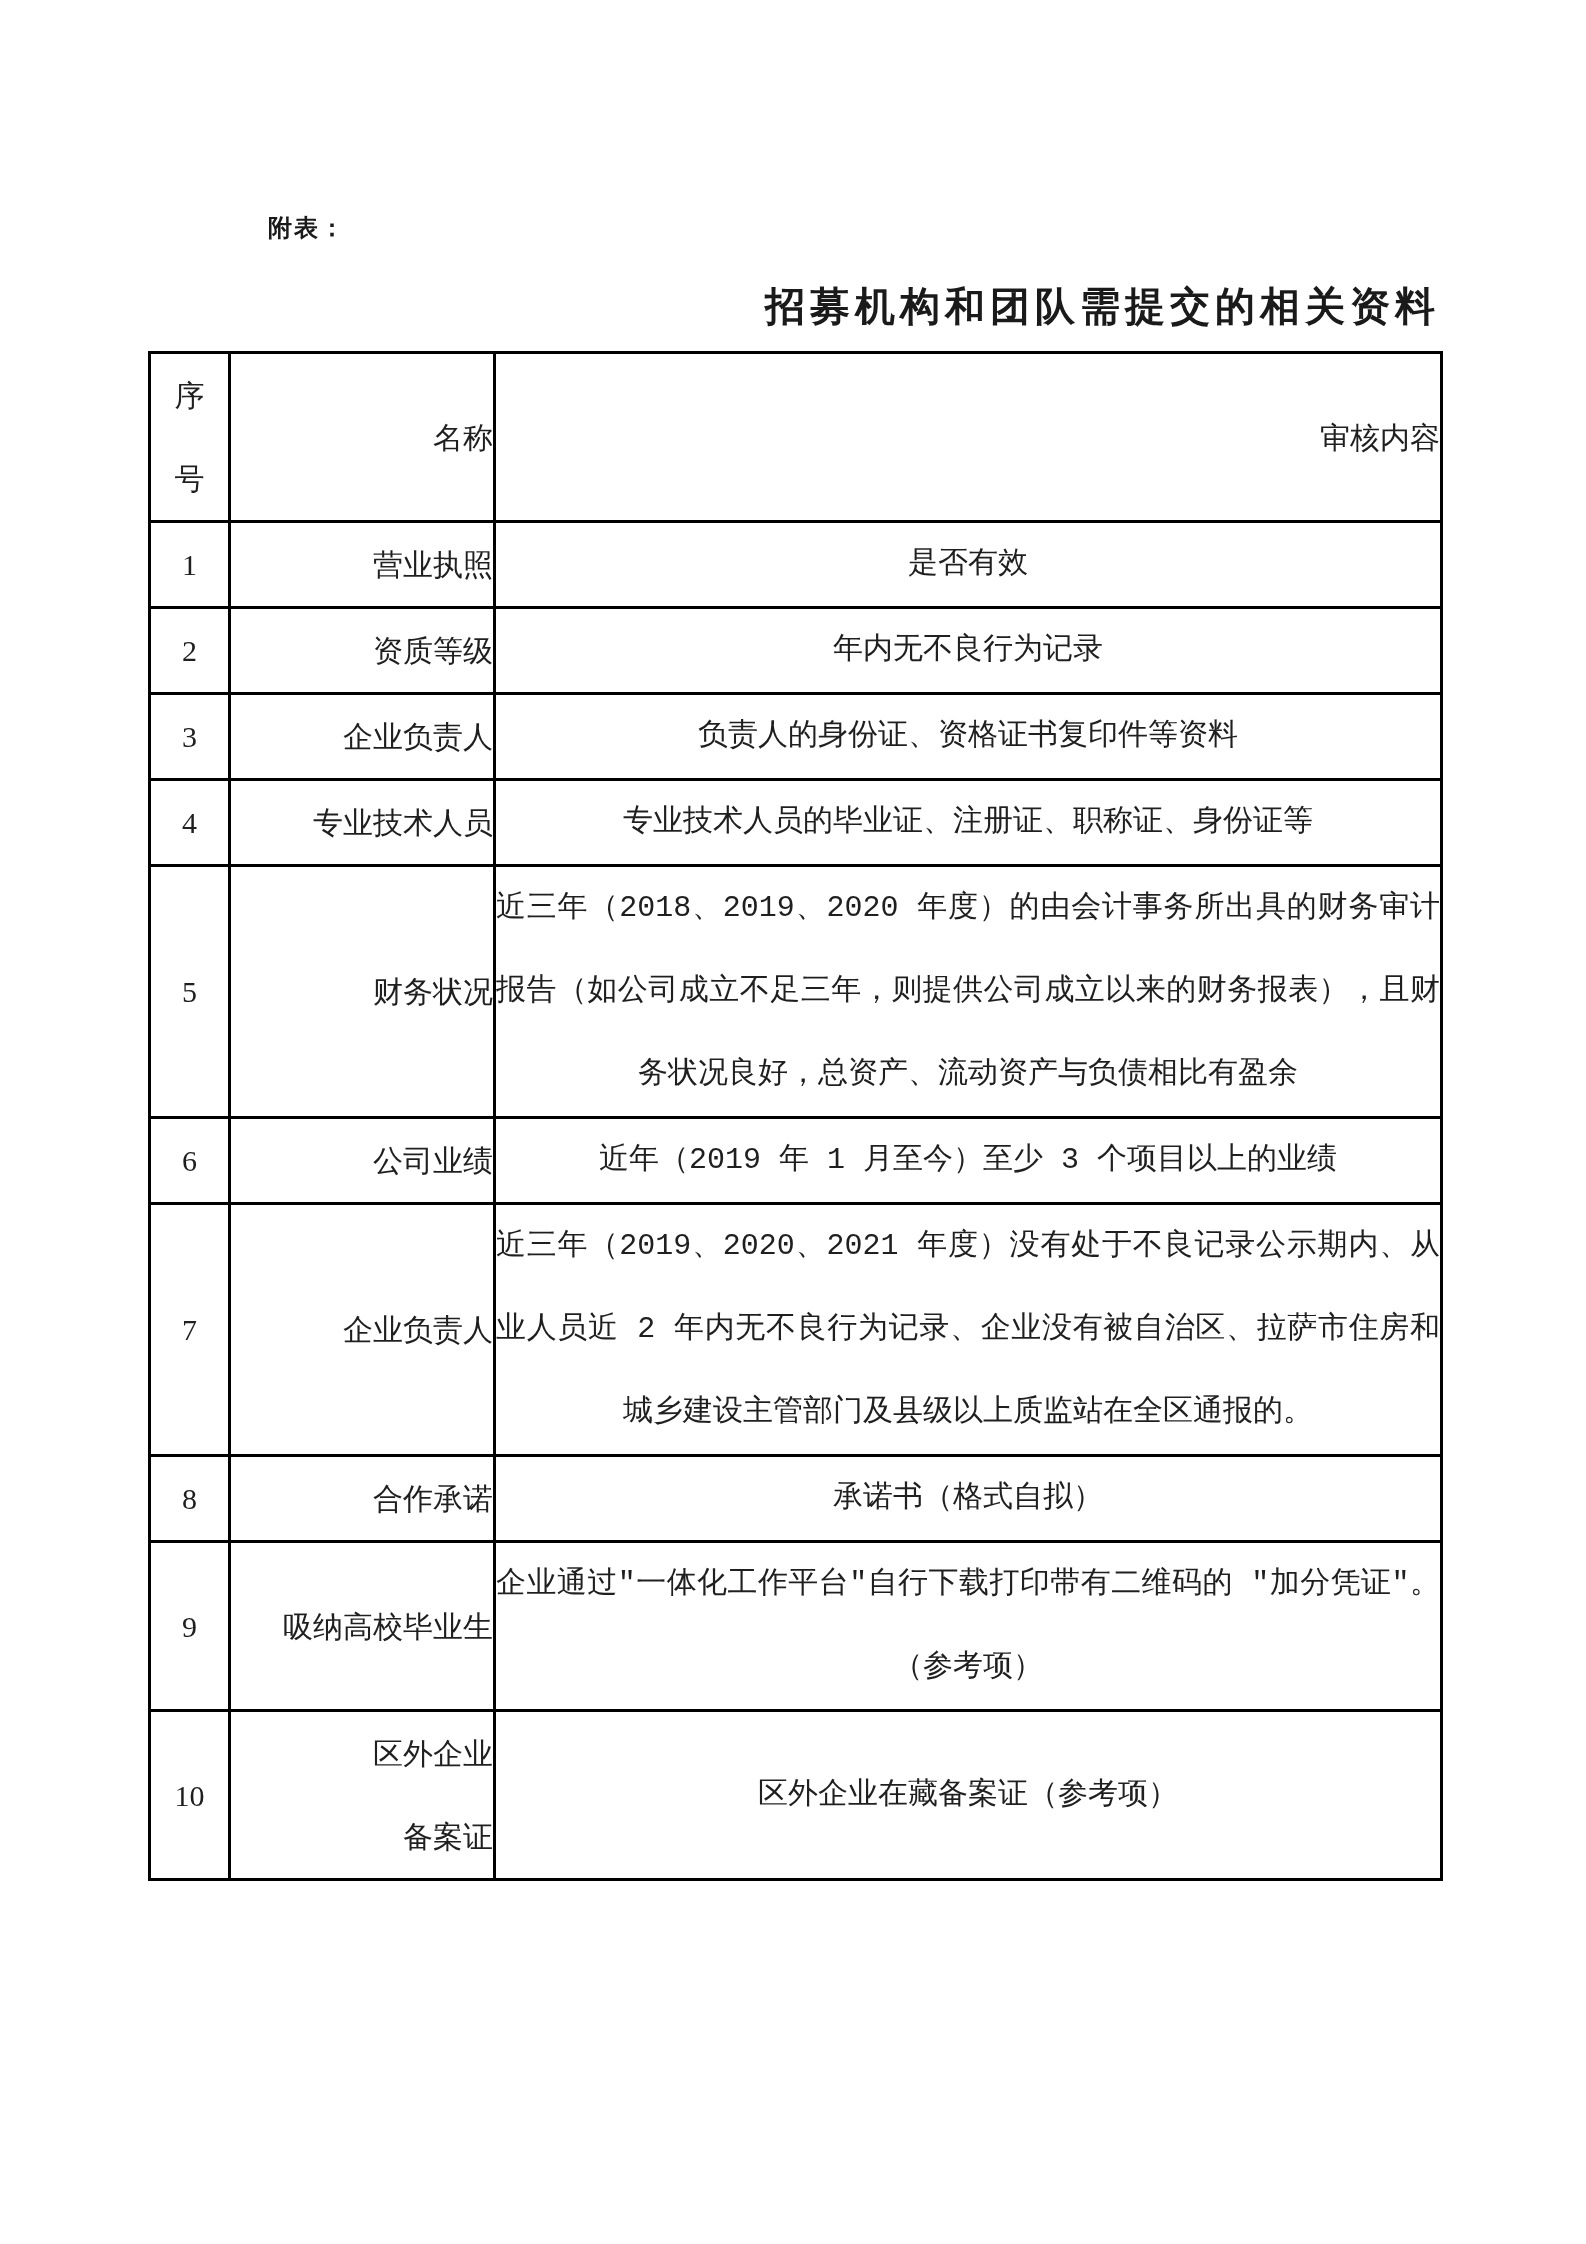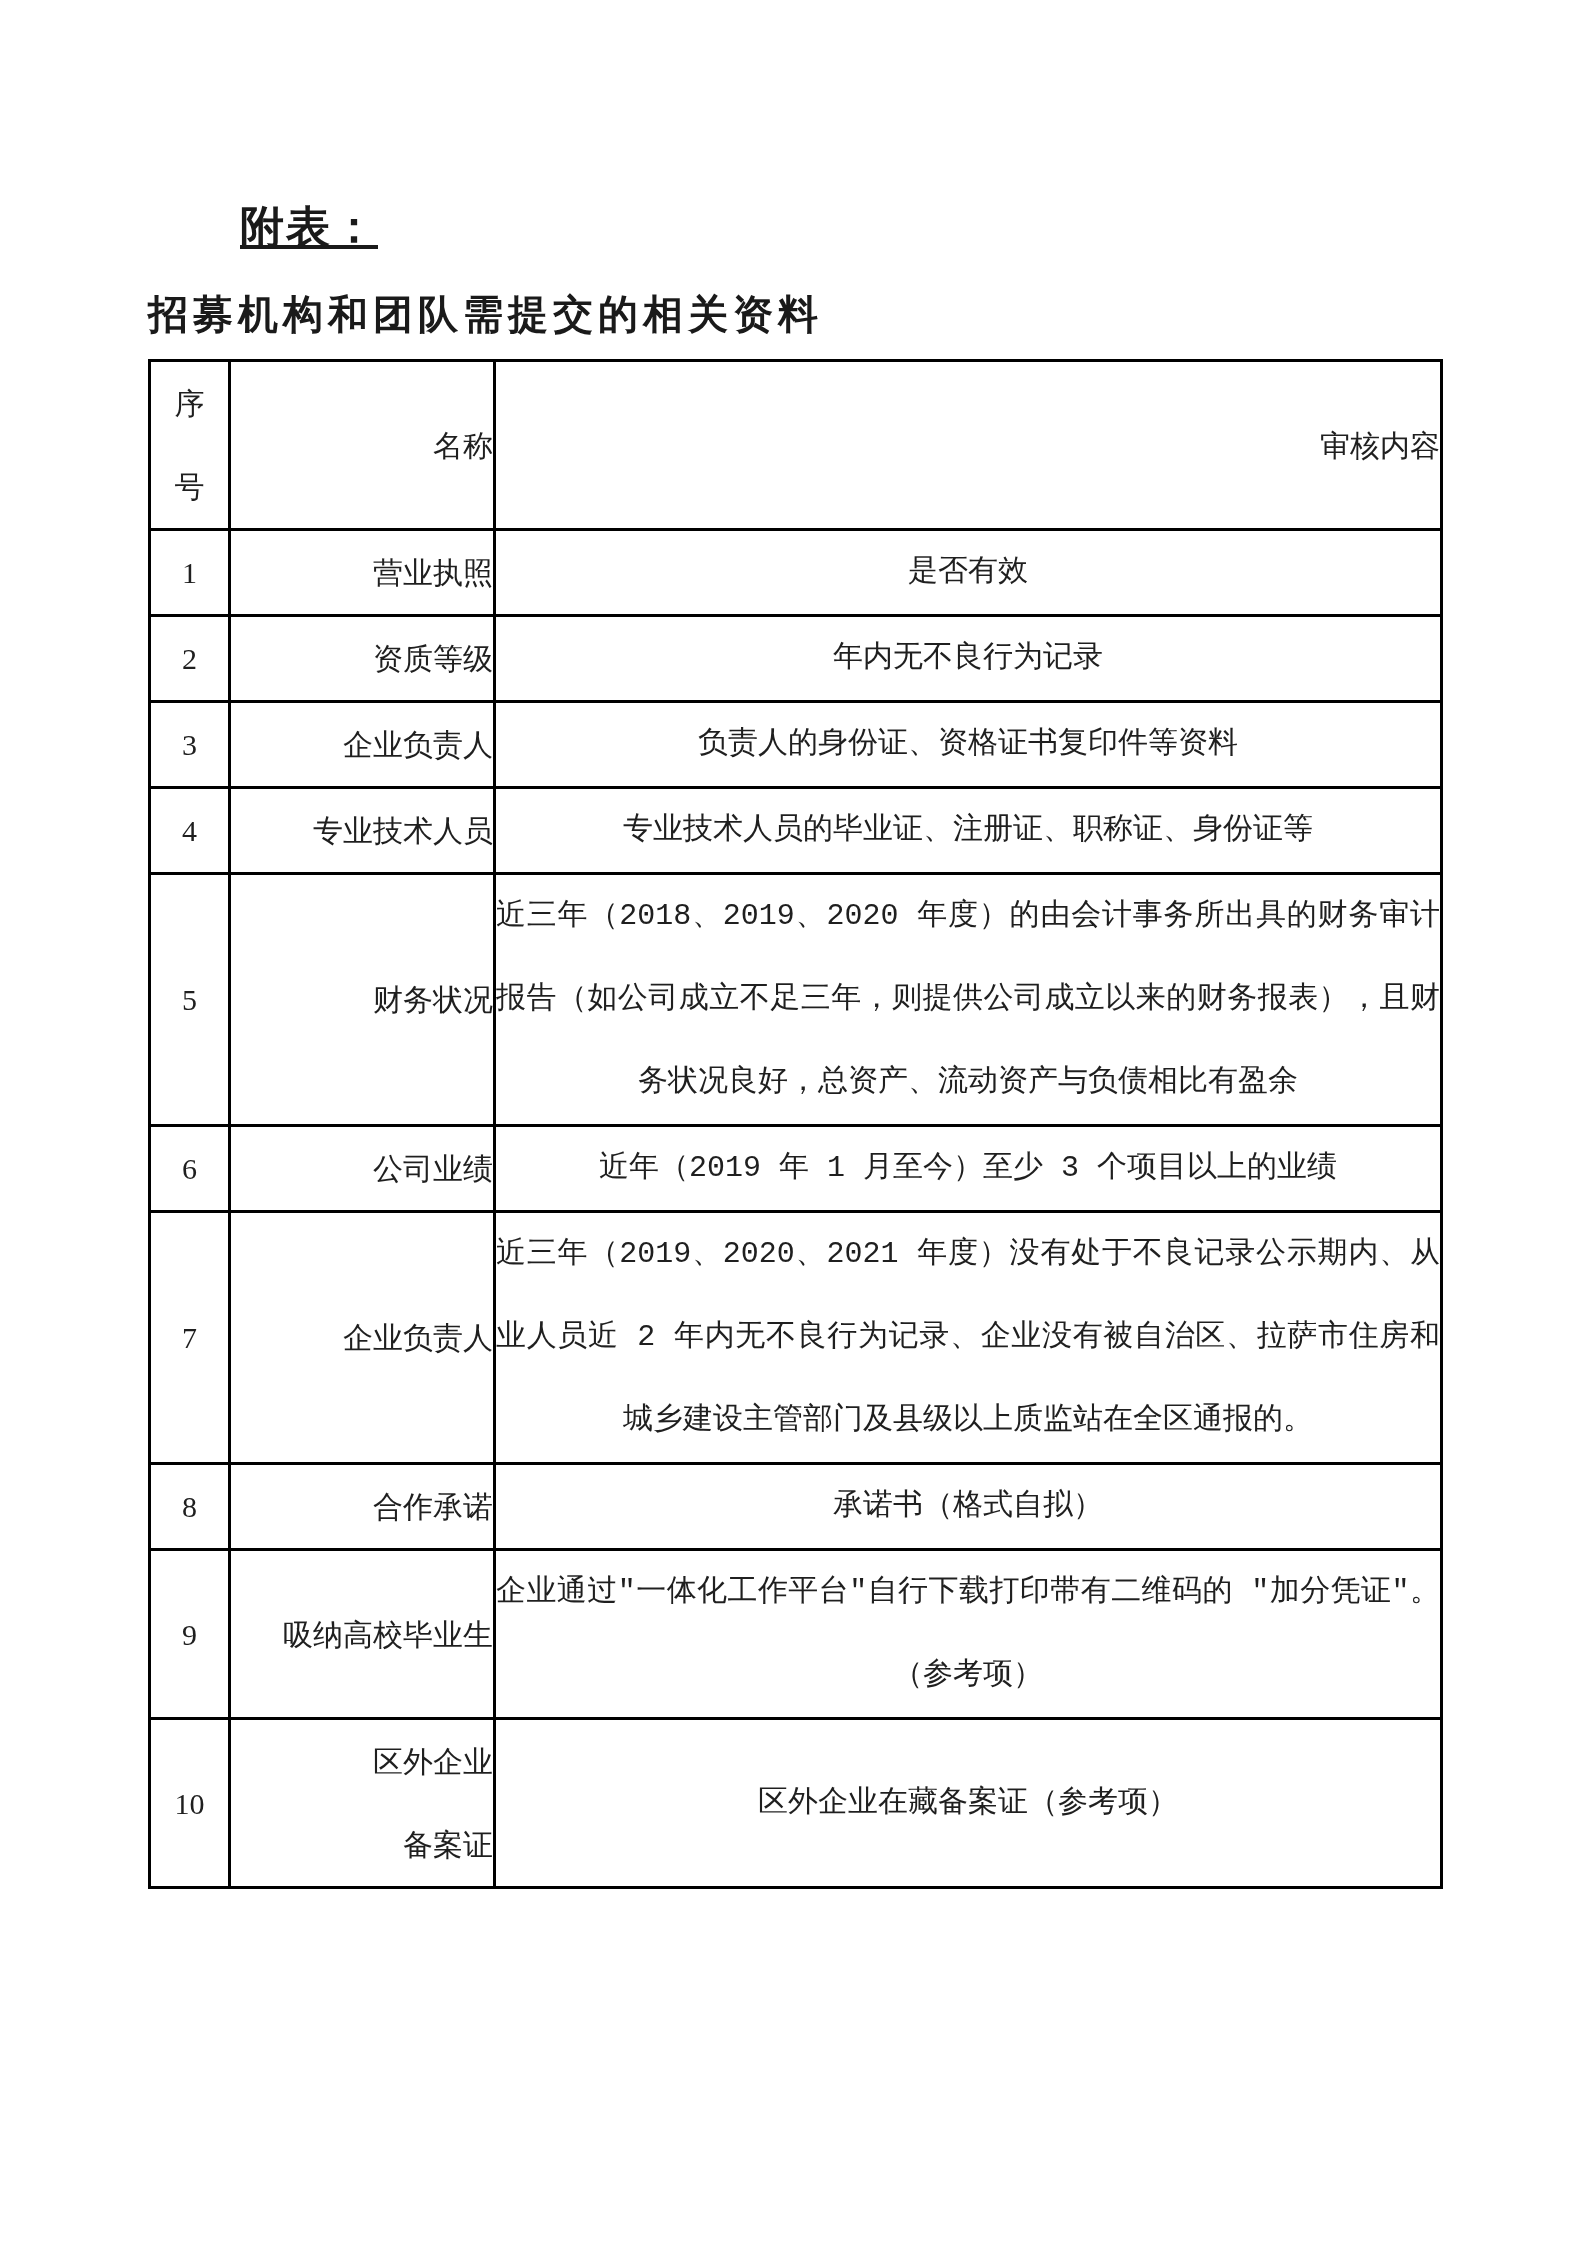--- a/index.html
+++ b/index.html
@@ -16,30 +16,29 @@
     font-family: "Liberation Serif", "DejaVu Serif", serif;
     overflow: hidden;
     box-sizing: border-box;
     padding-top: 205px;
   }
   .sheet {
     width: 1292px;
     margin-left: 148px;
   }
   .appendix-label {
-    margin-left: 92px;
-    font-size: 44px;
+    margin-left: 120px;
+    font-size: 24px;
     font-weight: bold;
     line-height: 46px;
     letter-spacing: 2px;
-    text-decoration: underline;
   }
   .doc-title {
-    margin-top: 40px;
-    text-align: left;
+    margin-top: 32px;
+    text-align: right;
     font-size: 40px;
     font-weight: bold;
     line-height: 48px;
     letter-spacing: 5px;
   }
   table.materials {
     margin-top: 20px;
     border-collapse: collapse;
     table-layout: fixed;
     width: 1292px;

